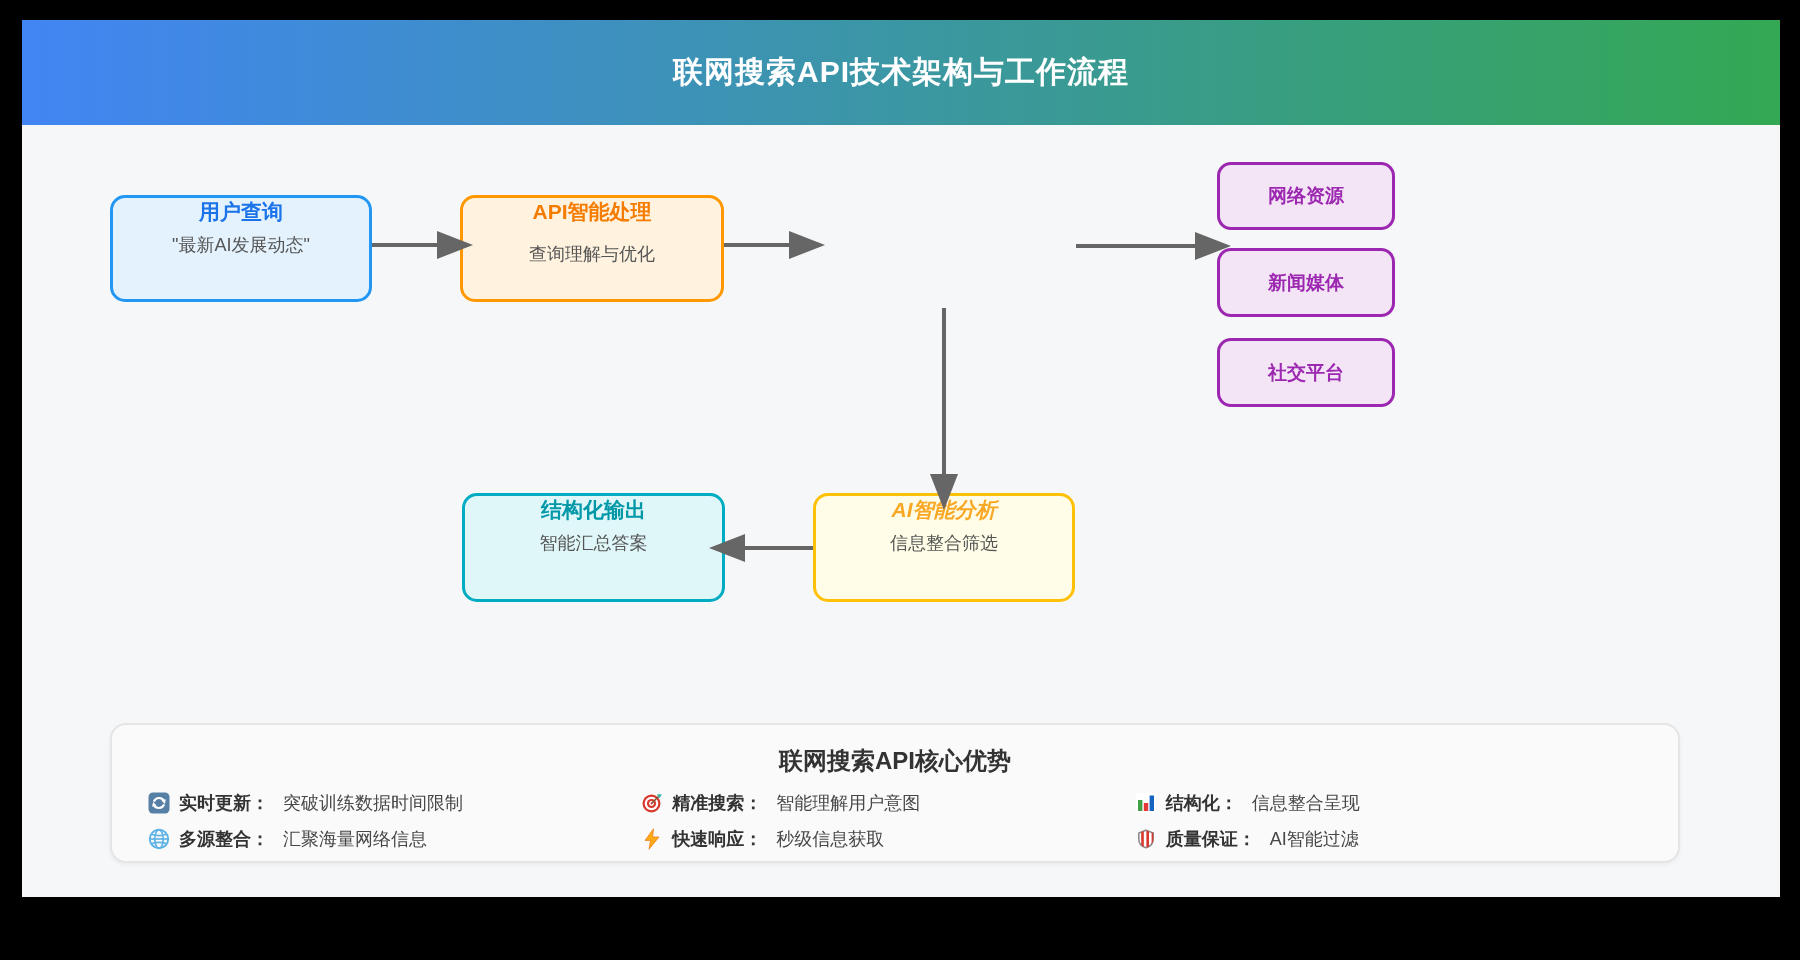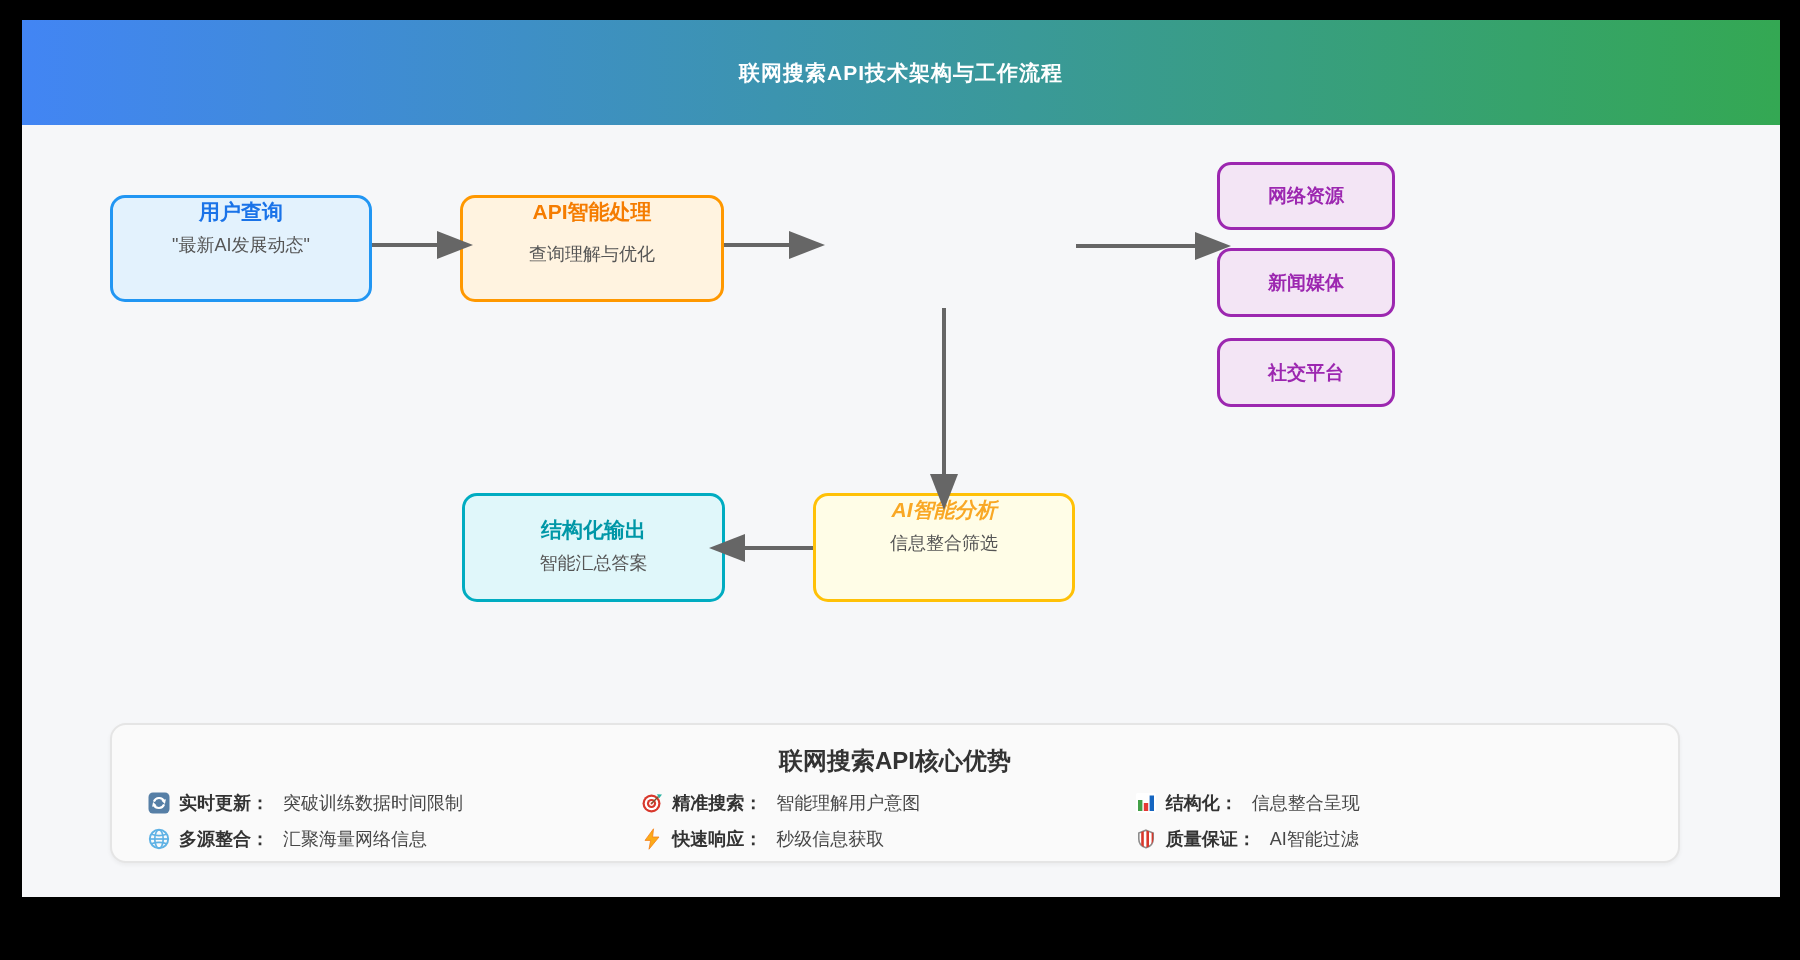--- a/index.html
+++ b/index.html
@@ -12,21 +12,21 @@
   #stage{position:relative;width:1800px;height:960px;background:#000;}
   .card{
     position:absolute;left:22px;top:20px;width:1758px;height:877px;
     background:#f6f7f9;
   }
   .header{
     position:absolute;left:0;top:0;width:100%;height:105px;
     display:flex;align-items:center;justify-content:center;
   }
   .header-title{
-    color:#fff;font-size:21px;font-weight:700;letter-spacing:1px;
+    color:#fff;font-size:30px;font-weight:700;letter-spacing:1px;
   }
   
   .node{
     position:absolute;box-sizing:border-box;
     border:3px solid #999;border-radius:15px;
     display:flex;flex-direction:column;align-items:center;justify-content:flex-start;
     gap:7px;
   }
   .node-title{font-size:21px;font-weight:700;}
   .node-subtitle{font-size:18px;color:#555;}
@@ -77,21 +77,21 @@
     <div class="node-subtitle">查询理解与优化</div>
   </div>
 
 
   <div class="node" style="left: 813px; top: 493px; width: 262px; height: 109px; border-color: rgb(255, 193, 7); background-color: rgb(255, 253, 231);">
     <div class="node-title" style="color: rgb(249, 168, 37); font-style: italic;">AI智能分析</div>
     <div class="node-subtitle">信息整合筛选</div>
   </div>
 
   <div class="node" style="left: 462px; top: 493px; width: 263px; height: 109px; border-color: rgb(0, 172, 193); background-color: rgb(224, 247, 250);">
-    <div class="node-title" style="color: rgb(0, 151, 167); margin-top: 20px;">结构化输出</div>
+    <div class="node-title" style="color: rgb(0, 151, 167);">结构化输出</div>
     <div class="node-subtitle">智能汇总答案</div>
   </div>
 
   <div class="src-box" style="left: 1217px; top: 162px; width: 178px; height: 68px; border-color: rgb(156, 39, 176); background-color: rgb(243, 229, 245); color: rgb(156, 39, 176);">网络资源</div>
   <div class="src-box" style="left: 1217px; top: 248px; width: 178px; height: 69px; border-color: rgb(156, 39, 176); background-color: rgb(243, 229, 245); color: rgb(156, 39, 176);">新闻媒体</div>
   <div class="src-box" style="left: 1217px; top: 338px; width: 178px; height: 69px; border-color: rgb(156, 39, 176); background-color: rgb(243, 229, 245); color: rgb(156, 39, 176);">社交平台</div>
 
   <svg id="svg-arrows" width="1800" height="960">
     <g>
       <line class="arrow-stroke" x1="372" y1="245" x2="438" y2="245" stroke="#666666" stroke-width="4"></line>

